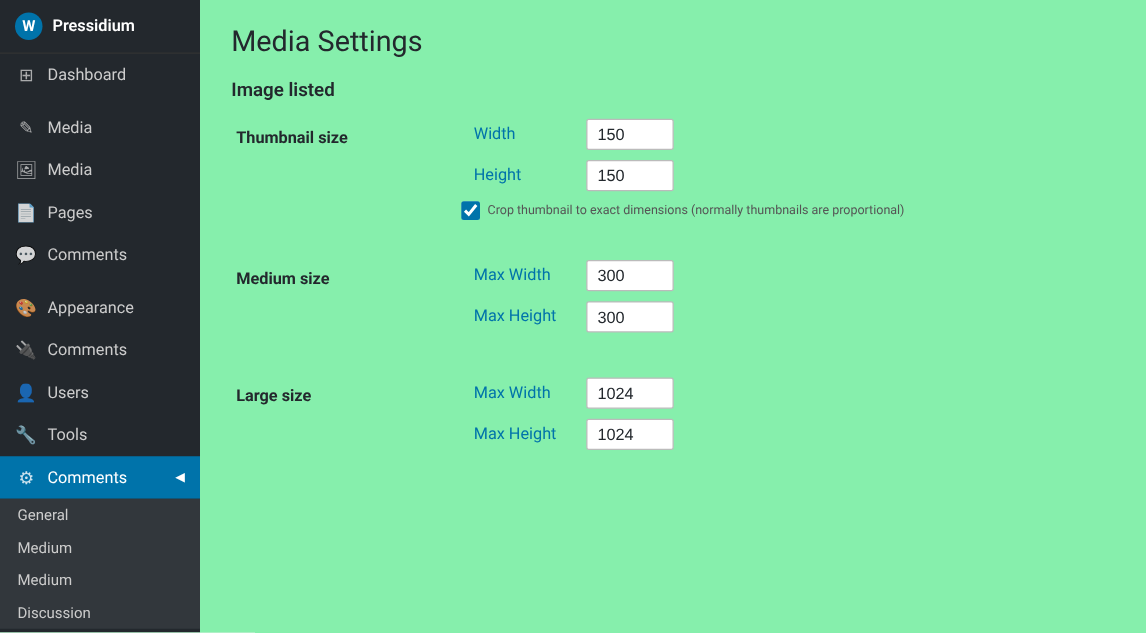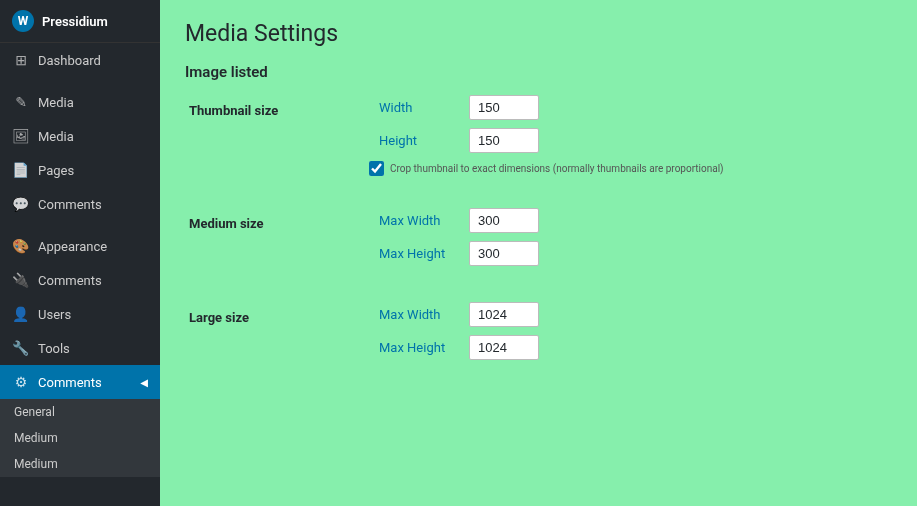--- a/index.html
+++ b/index.html
@@ -207,20 +207,23 @@
     <div class="sidebar-submenu">
       <div class="sub-item">
         <span>General</span>
       </div>
       <div class="sub-item">
         <span>Medium</span>
       </div>
       <div class="sub-item">
         <span>Medium</span>
       </div>
+      <div class="sub-item">
+        <span>Discussion</span>
+      </div>
     </div>
   </nav>
 </div>
 
 <div id="main">
   <h1 class="page-title">Media Settings</h1>
 
   <h2 class="section-title">Image listed</h2>
 
   <table class="settings-table">

